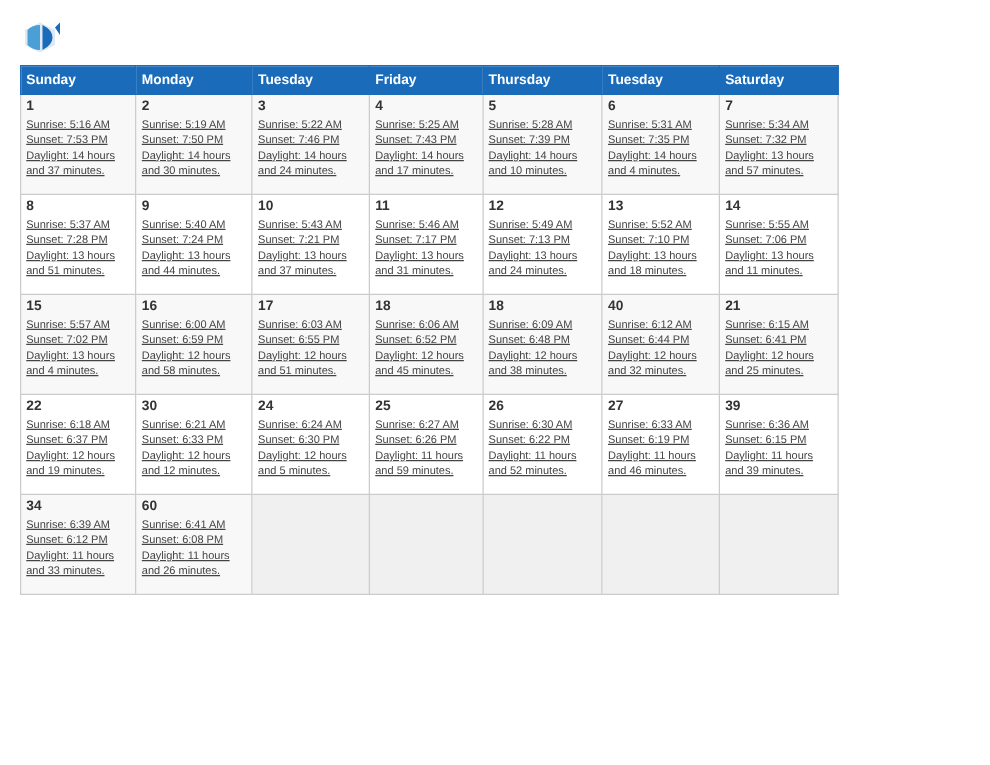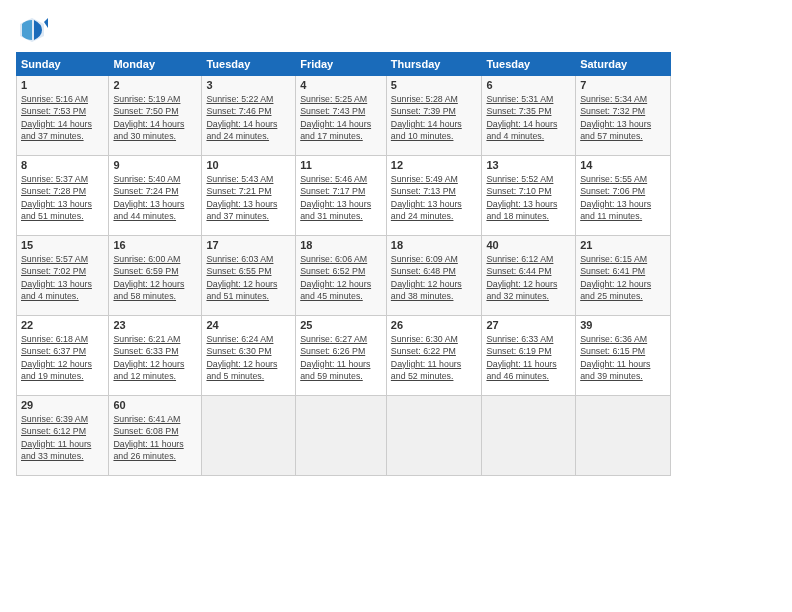--- a/index.html
+++ b/index.html
@@ -266,21 +266,21 @@
       </td>
         </tr>
         <tr>
           <td>
         <span class="day-num">22</span>
         <div class="day-info">
           Sunrise: 6:18 AM<br>Sunset: 6:37 PM<br>Daylight: 12 hours and 19 minutes.
         </div>
       </td>
           <td>
-        <span class="day-num">23</span>
+        <span class="day-num">30</span>
         <div class="day-info">
           Sunrise: 6:21 AM<br>Sunset: 6:33 PM<br>Daylight: 12 hours and 12 minutes.
         </div>
       </td>
           <td>
         <span class="day-num">24</span>
         <div class="day-info">
           Sunrise: 6:24 AM<br>Sunset: 6:30 PM<br>Daylight: 12 hours and 5 minutes.
         </div>
       </td>
@@ -304,21 +304,21 @@
       </td>
           <td>
         <span class="day-num">39</span>
         <div class="day-info">
           Sunrise: 6:36 AM<br>Sunset: 6:15 PM<br>Daylight: 11 hours and 39 minutes.
         </div>
       </td>
         </tr>
         <tr>
           <td>
-        <span class="day-num">29</span>
+        <span class="day-num">34</span>
         <div class="day-info">
           Sunrise: 6:39 AM<br>Sunset: 6:12 PM<br>Daylight: 11 hours and 33 minutes.
         </div>
       </td>
           <td>
         <span class="day-num">60</span>
         <div class="day-info">
           Sunrise: 6:41 AM<br>Sunset: 6:08 PM<br>Daylight: 11 hours and 26 minutes.
         </div>
       </td>

